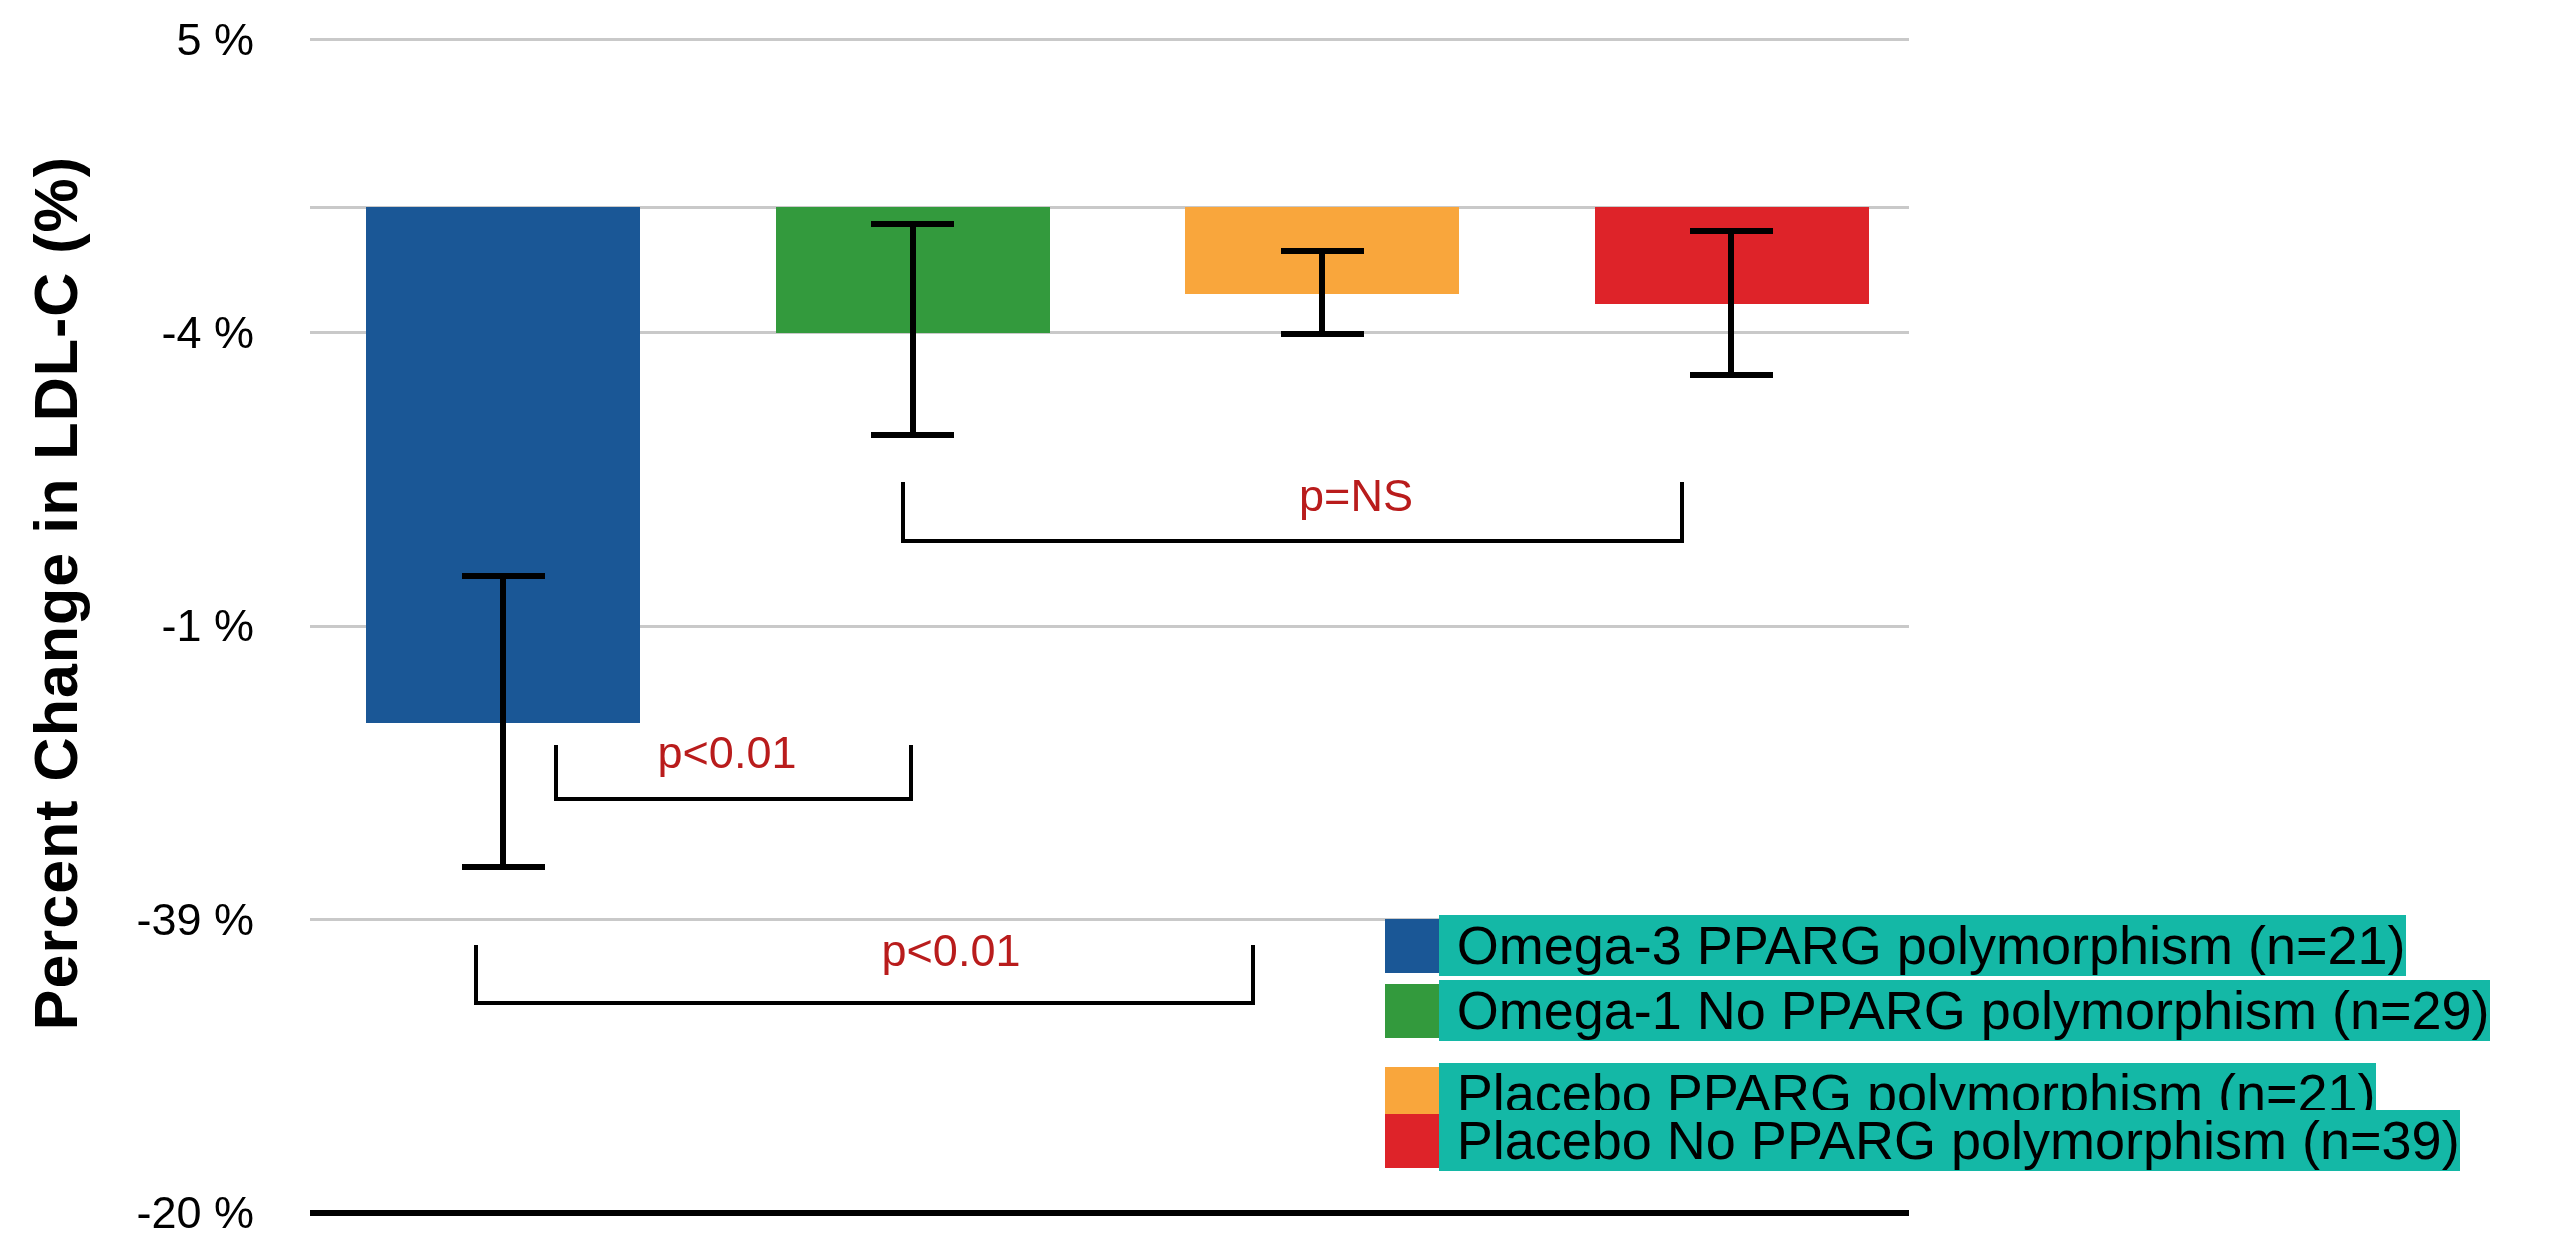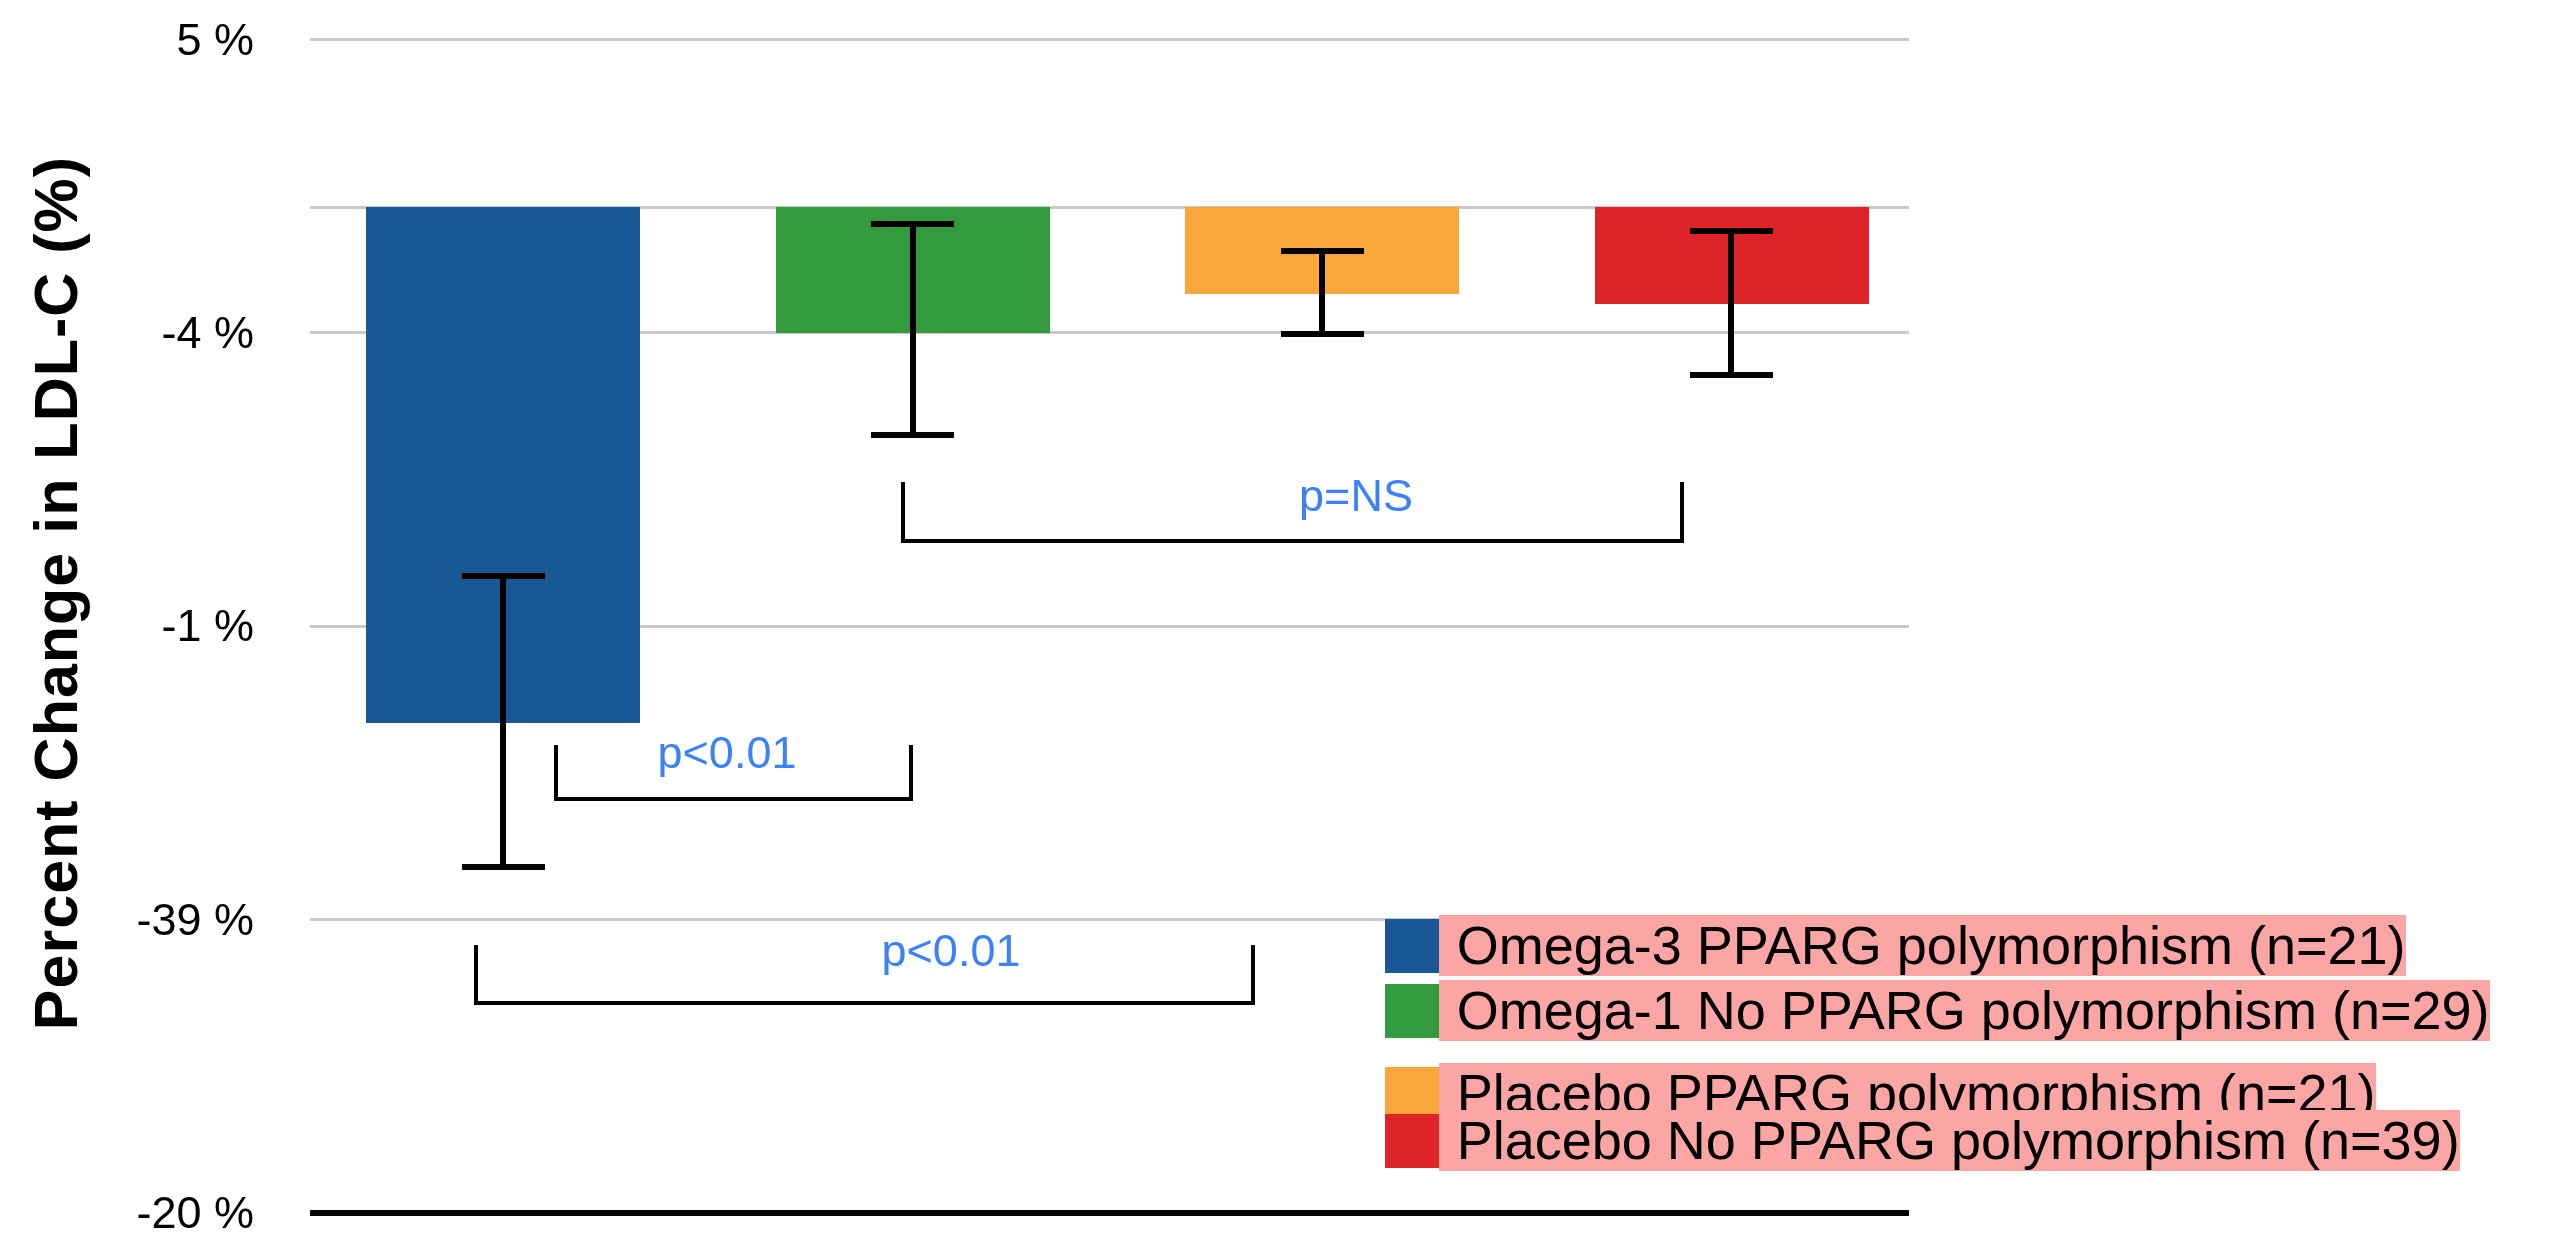--- a/index.html
+++ b/index.html
@@ -30,28 +30,28 @@
   .errcap{position:absolute;height:5.9px;width:83px;background:#000;}
   .bracket{
     position:absolute;
     border-left:4.9px solid #000;
     border-right:4.9px solid #000;
     border-bottom:4.9px solid #000;
   }
   .plabel{
     position:absolute;
     transform:translateX(-50%);
-    font-size:45px;color:#3b82f6;line-height:55px;white-space:nowrap;
+    font-size:45px;color:#b91c1c;line-height:55px;white-space:nowrap;
   }
   .legend{position:absolute;left:1385px;top:915px;}
   .legend-row{position:absolute;left:0;display:flex;align-items:center;height:61px;}
   .swatch{width:54px;height:54px;flex:0 0 54px;}
   .legend-label{
     font-size:54px;color:#000;line-height:61px;white-space:nowrap;
-    background:#fca5a5;padding-left:17.7px;
+    background:#14b8a6;padding-left:17.7px;
   }
 </style>
 </head>
 <body>
 
 <div id="chart-canvas">
   <div class="ytitle">Percent Change in LDL-C (%)</div>
   <div id="plot-layer">
       <div class="gridline" style="left: 310px; width: 1599px; top: 38px;"></div>
       <div class="ytick" style="top: 11.8px;">5 %</div>

